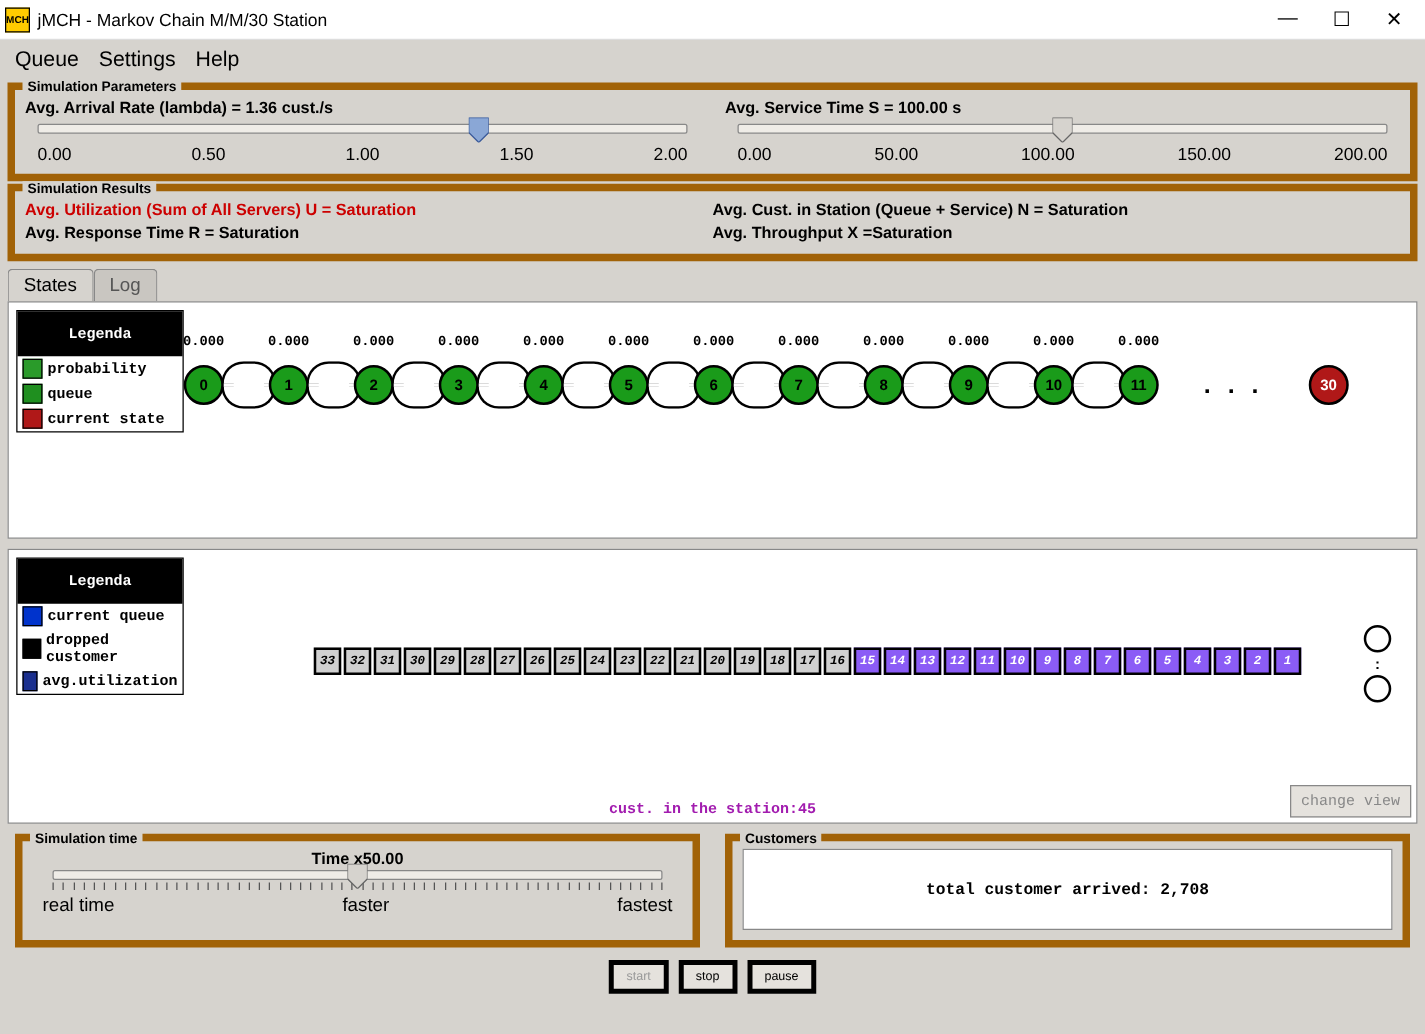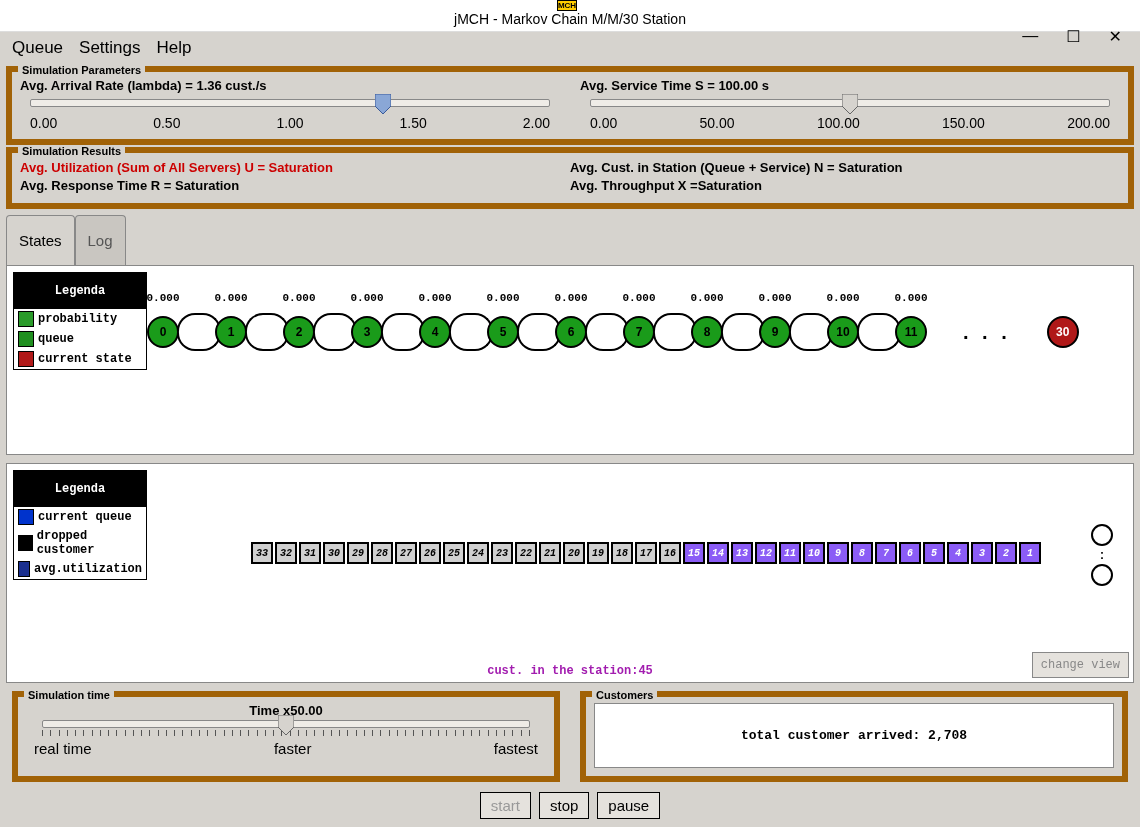--- a/index.html
+++ b/index.html
@@ -11,21 +11,20 @@
   height: 827px;
   overflow: hidden;
 }
 .titlebar {
   background: #fff;
   height: 32px;
   display: flex;
   align-items: center;
   padding: 0 4px;
   border-bottom: 1px solid #ddd;
-  flex-direction: column;
 }
 .titlebar-icon {
   width: 20px; height: 20px;
   background: #ffcc00;
   border: 1px solid #000;
   margin-right: 6px;
   font-size: 8px;
   font-weight: bold;
   display:flex;align-items:center;justify-content:center;
 }
@@ -77,21 +76,21 @@
 .red { color:#c00; }
 .tabs {
   display:flex;
   margin: 6px 6px 0;
   gap:0;
 }
 .tab {
   background:#d6d3ce;
   border:1px solid #888;
   border-bottom:none;
-  padding:16px 12px;
+  padding:4px 12px;
   font-size:15px;
   cursor:default;
   border-radius: 4px 4px 0 0;
 }
 .tab.inactive { background:#c9c6c1; color:#555;}
 .states-area {
   background:#fff;
   margin: 0 6px;
   border:1px solid #888;
   height:190px;
@@ -195,21 +194,21 @@
 }
 .time-ticks{display:flex;justify-content:space-between;margin-top:2px;}
 .tick{width:1px;height:6px;background:#555;}
 .time-scale{display:flex;justify-content:space-between;font-size:15px;margin-top:4px;padding:0 8px;}
 .customers-inner{
   background:#fff;border:1px solid #888;padding:24px 10px;text-align:center;
   font-family:"Courier New",monospace;font-weight:bold;font-size:13px;
 }
 .buttons-row{display:flex;justify-content:center;gap:8px;margin-top:8px;}
 .buttons-row button{
-  padding:4px 10px;font-size:15px;background:#e5e2dd;border:1px solid #000000;cursor:pointer;
+  padding:4px 10px;font-size:10px;background:#e5e2dd;border:4px solid #000000;cursor:pointer;
 }
 .buttons-row button:disabled{color:#999;}
 .thumb-svg{display:block;}
 </style>
 </head>
 <body>
 
 <div class="titlebar">
   <div class="titlebar-icon">MCH</div>
   <div class="titlebar-title">jMCH - Markov Chain M/M/30 Station</div>

